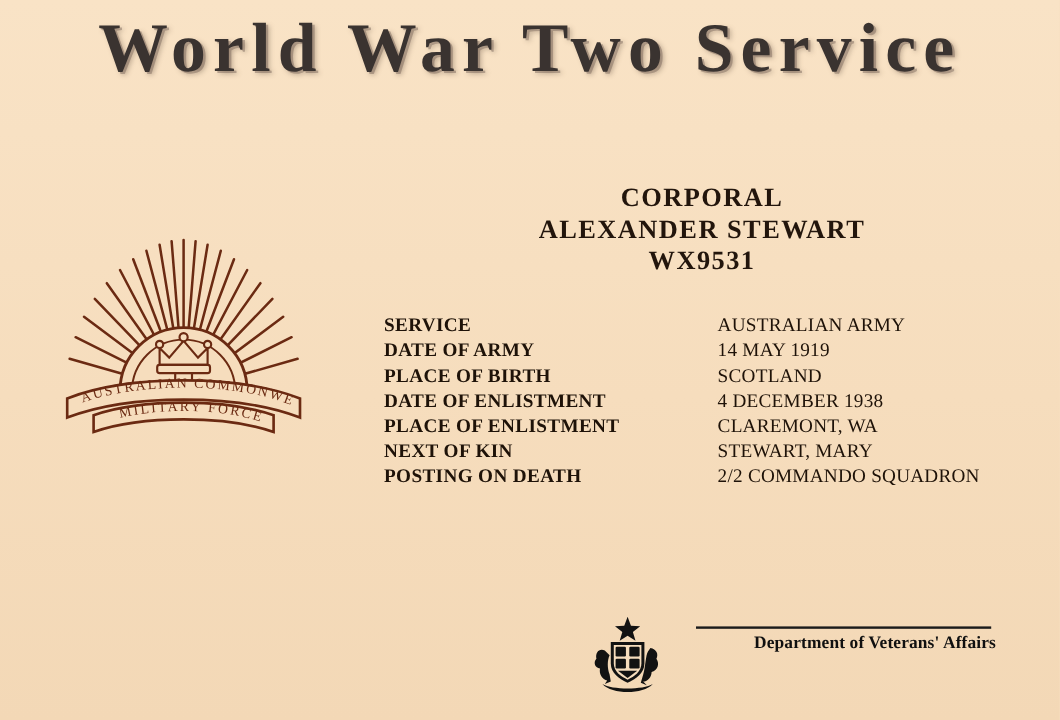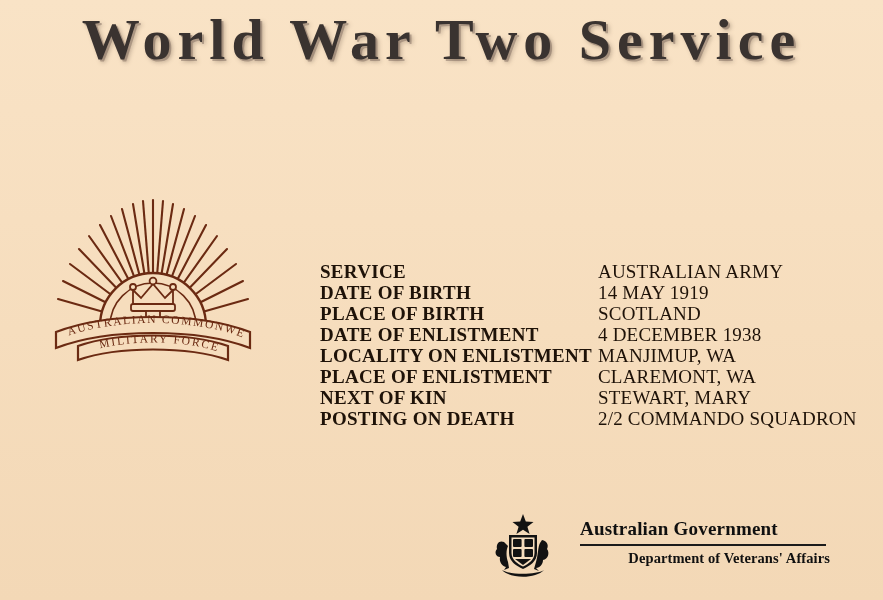--- a/index.html
+++ b/index.html
@@ -62,21 +62,21 @@
   }
   .nameblock div { white-space: nowrap; }
 
   
   .details {
     position: absolute;
     left: 320px;
     top: 262px;
     width: 545px;
     border-collapse: collapse;
-    font-size: 19px;
+    font-size: 16px;
   }
   .details td {
     padding: 0 0 1.5px 0;
     vertical-align: top;
     white-space: nowrap;
     line-height: 19.5px;
   }
   .details td.label {
     font-weight: bold;
     letter-spacing: 0.3px;
@@ -190,42 +190,43 @@
       <path id="arcBot" d="M46 167 C84 153 146 153 184 167" fill="none"></path>
       <text font-family="'Liberation Serif', serif" font-size="11.5" fill="#6b2a12" letter-spacing="1.6">
         <textPath href="#arcTop" startOffset="4%">AUSTRALIAN COMMONWEALTH</textPath>
       </text>
       <text font-family="'Liberation Serif', serif" font-size="11.5" fill="#6b2a12" letter-spacing="1.8">
         <textPath href="#arcBot" startOffset="12%">MILITARY FORCES</textPath>
       </text>
     </svg>
   </div>
 
+  <div class="nameblock">
+    <div>CORPORAL</div>
+    <div>ALEXANDER STEWART</div>
+    <div>WX9531</div>
+  </div>
 
   <table class="details">
     <tbody>
       <tr>
         <td class="label">SERVICE</td>
         <td class="value">AUSTRALIAN ARMY</td>
       </tr>
       <tr>
-        <td class="label">DATE OF BIRTH</td>
+        <td class="label">DATE OF ARMY</td>
         <td class="value">14 MAY 1919</td>
       </tr>
       <tr>
         <td class="label">PLACE OF BIRTH</td>
         <td class="value">SCOTLAND</td>
       </tr>
       <tr>
         <td class="label">DATE OF ENLISTMENT</td>
         <td class="value">4 DECEMBER 1938</td>
-      </tr>
-      <tr>
-        <td class="label">LOCALITY ON ENLISTMENT</td>
-        <td class="value">MANJIMUP, WA</td>
       </tr>
       <tr>
         <td class="label">PLACE OF ENLISTMENT</td>
         <td class="value">CLAREMONT, WA</td>
       </tr>
       <tr>
         <td class="label">NEXT OF KIN</td>
         <td class="value">STEWART, MARY</td>
       </tr>
       <tr>
@@ -254,19 +255,18 @@
 
           <path d="M20 30 C15 28 12 32 13 37 C10 40 12 45 16 45 C15 50 18 54 22 55 L20 58 L25 56 L24 50 C22 45 22 38 24 34 Z"></path>
 
           <path d="M58 28 C63 29 65 33 63 37 C66 41 64 47 59 48 C59 52 56 56 52 56 L55 59 L50 57 L52 50 C54 44 54 34 56 31 Z"></path>
 
           <path d="M18 58 C26 63 52 63 60 58 C52 67 26 67 18 58 Z"></path>
         </g>
       </svg>
     </div>
     <div class="gov-text">
-      <div class="gov-title">Australian Government</div>
       <div class="gov-line"></div>
       <div class="gov-sub">Department of Veterans' Affairs</div>
     </div>
   </div>
 
 </div>
 
 </body></html>

